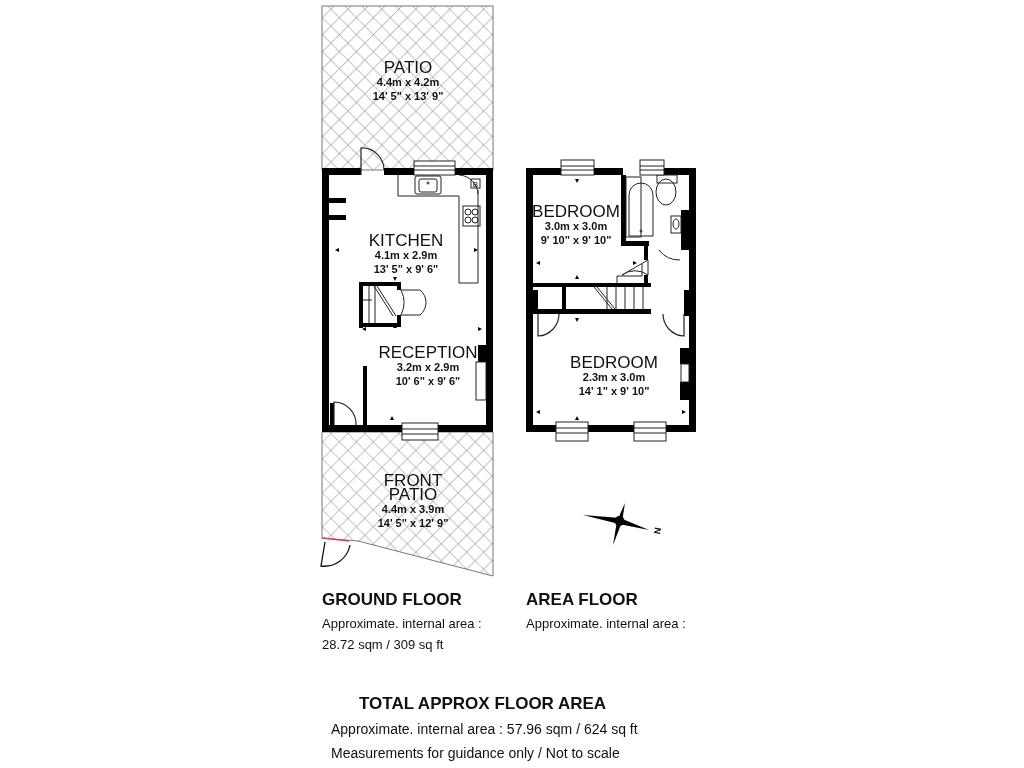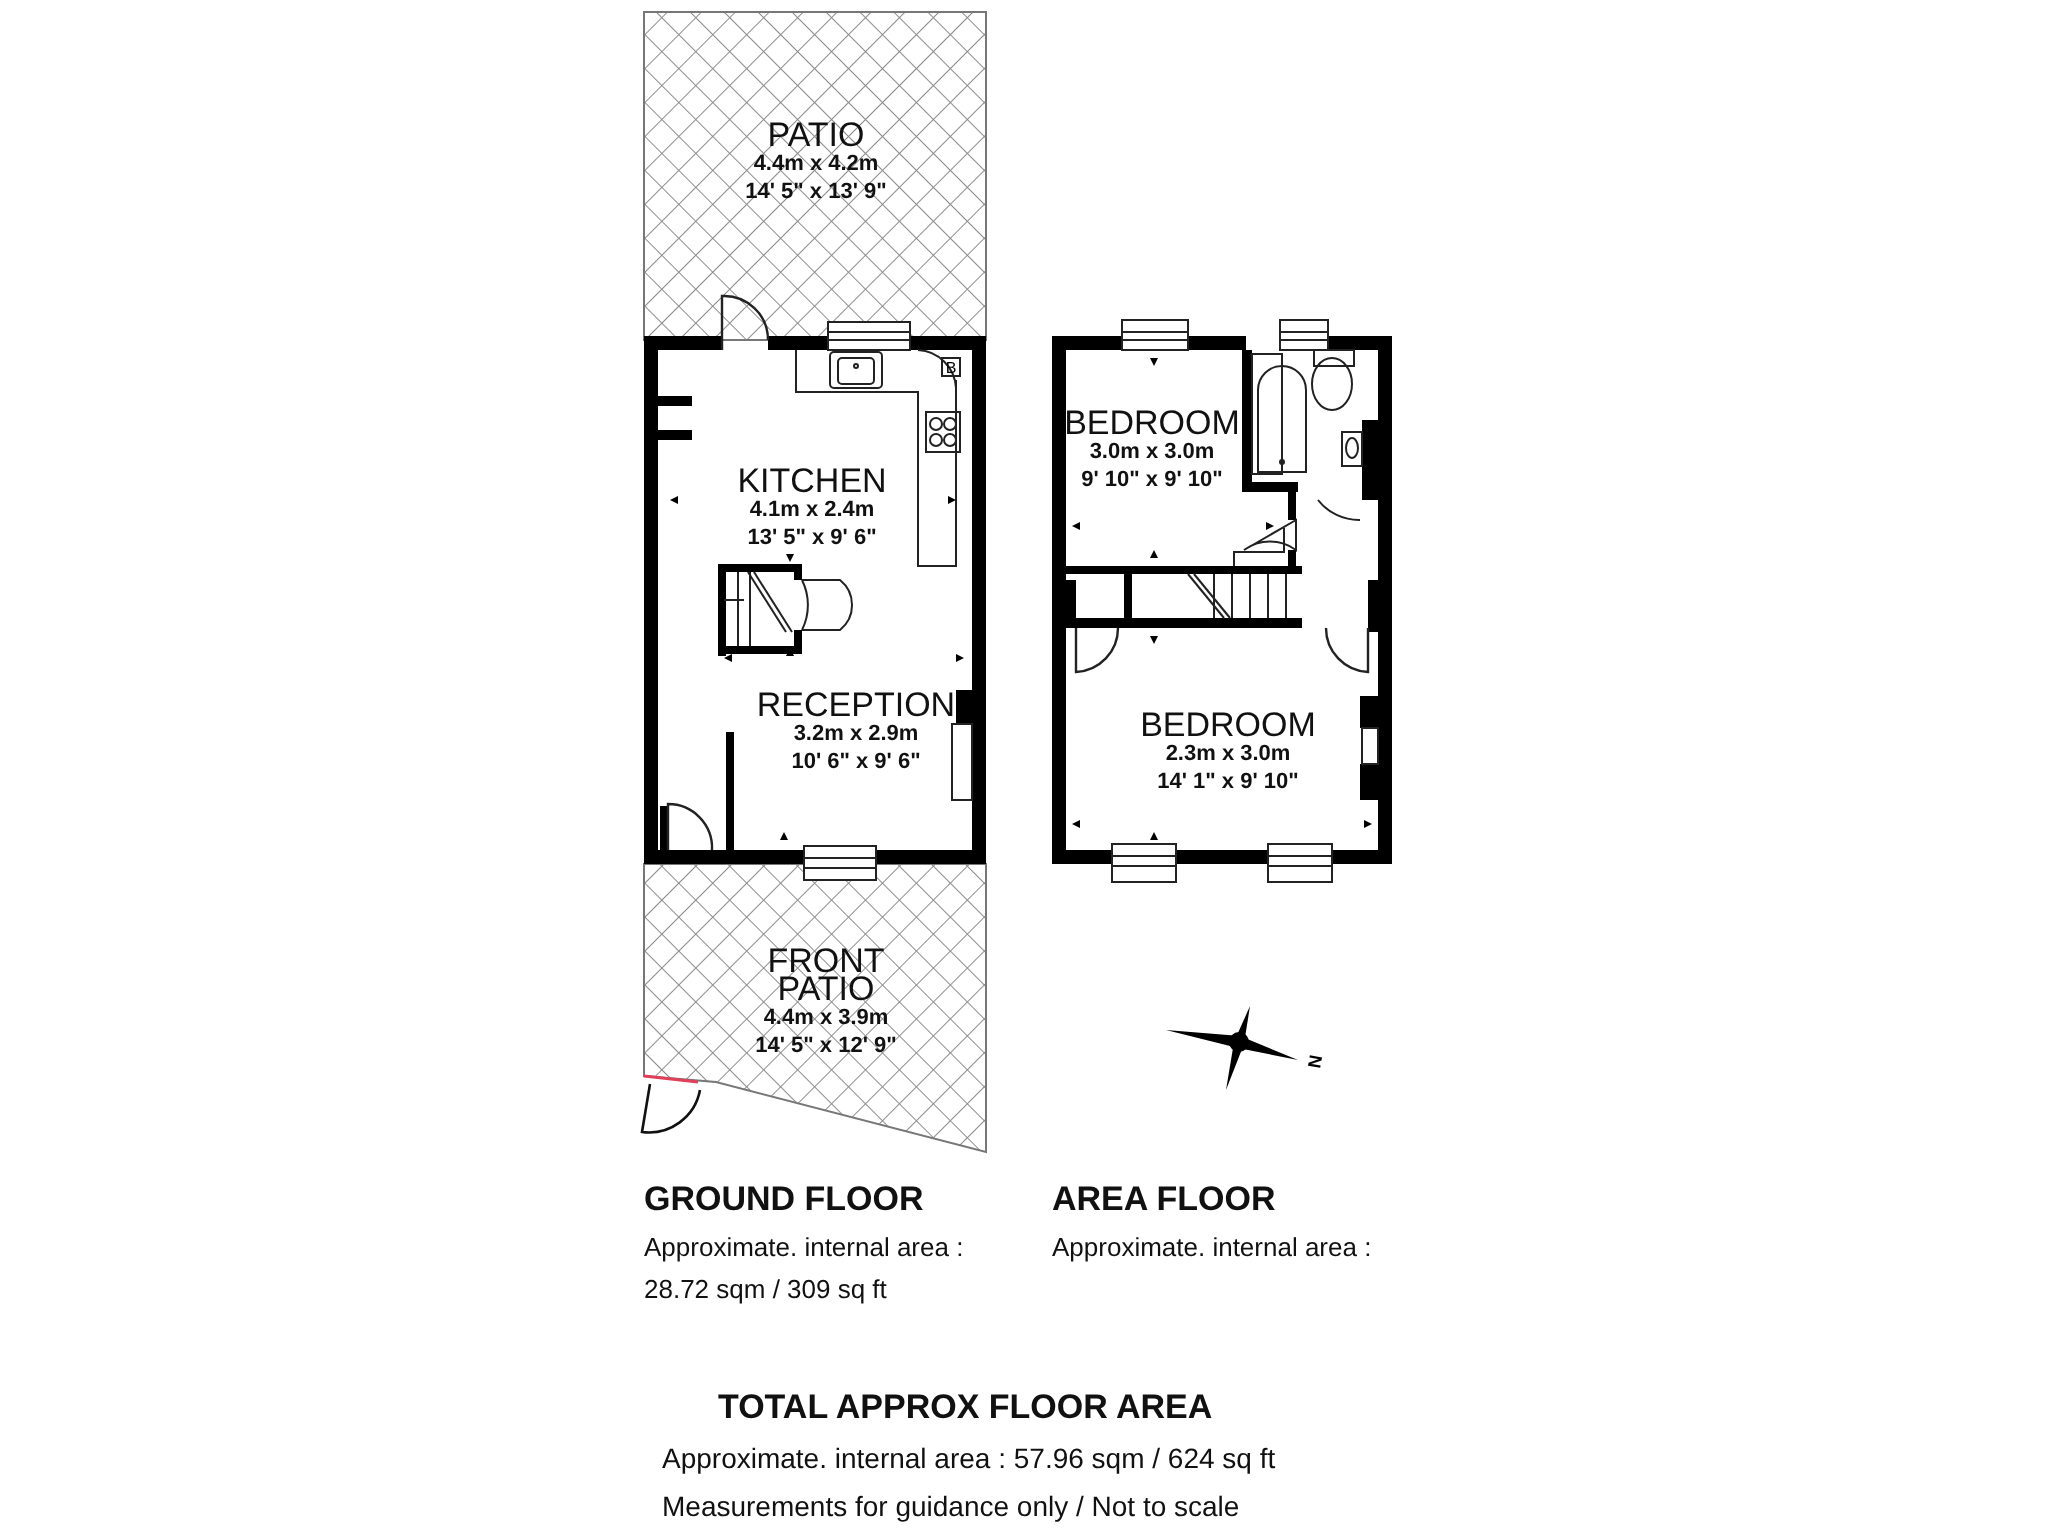--- a/index.html
+++ b/index.html
@@ -204,21 +204,21 @@
   <text x="657" y="537" font-size="9" font-weight="bold" font-family="Liberation Sans, sans-serif" transform="rotate(-80 657 534)">N</text>
 </svg>
 
 <div class="lbl" style="left:360px; top:61px; width:96px;">
   <span class="t">PATIO</span>
   <span class="s">4.4m x 4.2m</span>
   <span class="s">14' 5" x 13' 9"</span>
 </div>
 <div class="lbl" style="left:358px; top:214px; width:96px;margin-top:20px;">
   <span class="t">KITCHEN</span>
-  <span class="s">4.1m x 2.4m</span>
+  <span class="s">4.1m x 2.9m</span>
   <span class="s">13' 5" x 9' 6"</span>
 </div>
 <div class="lbl" style="left:378px; top:346px; width:100px;">
   <span class="t">RECEPTION</span>
   <span class="s">3.2m x 2.9m</span>
   <span class="s">10' 6" x 9' 6"</span>
 </div>
 <div class="lbl" style="left:358px; top:474px; width:110px;">
   <span class="t">FRONT PATIO</span>
   <span class="s">4.4m x 3.9m</span>

